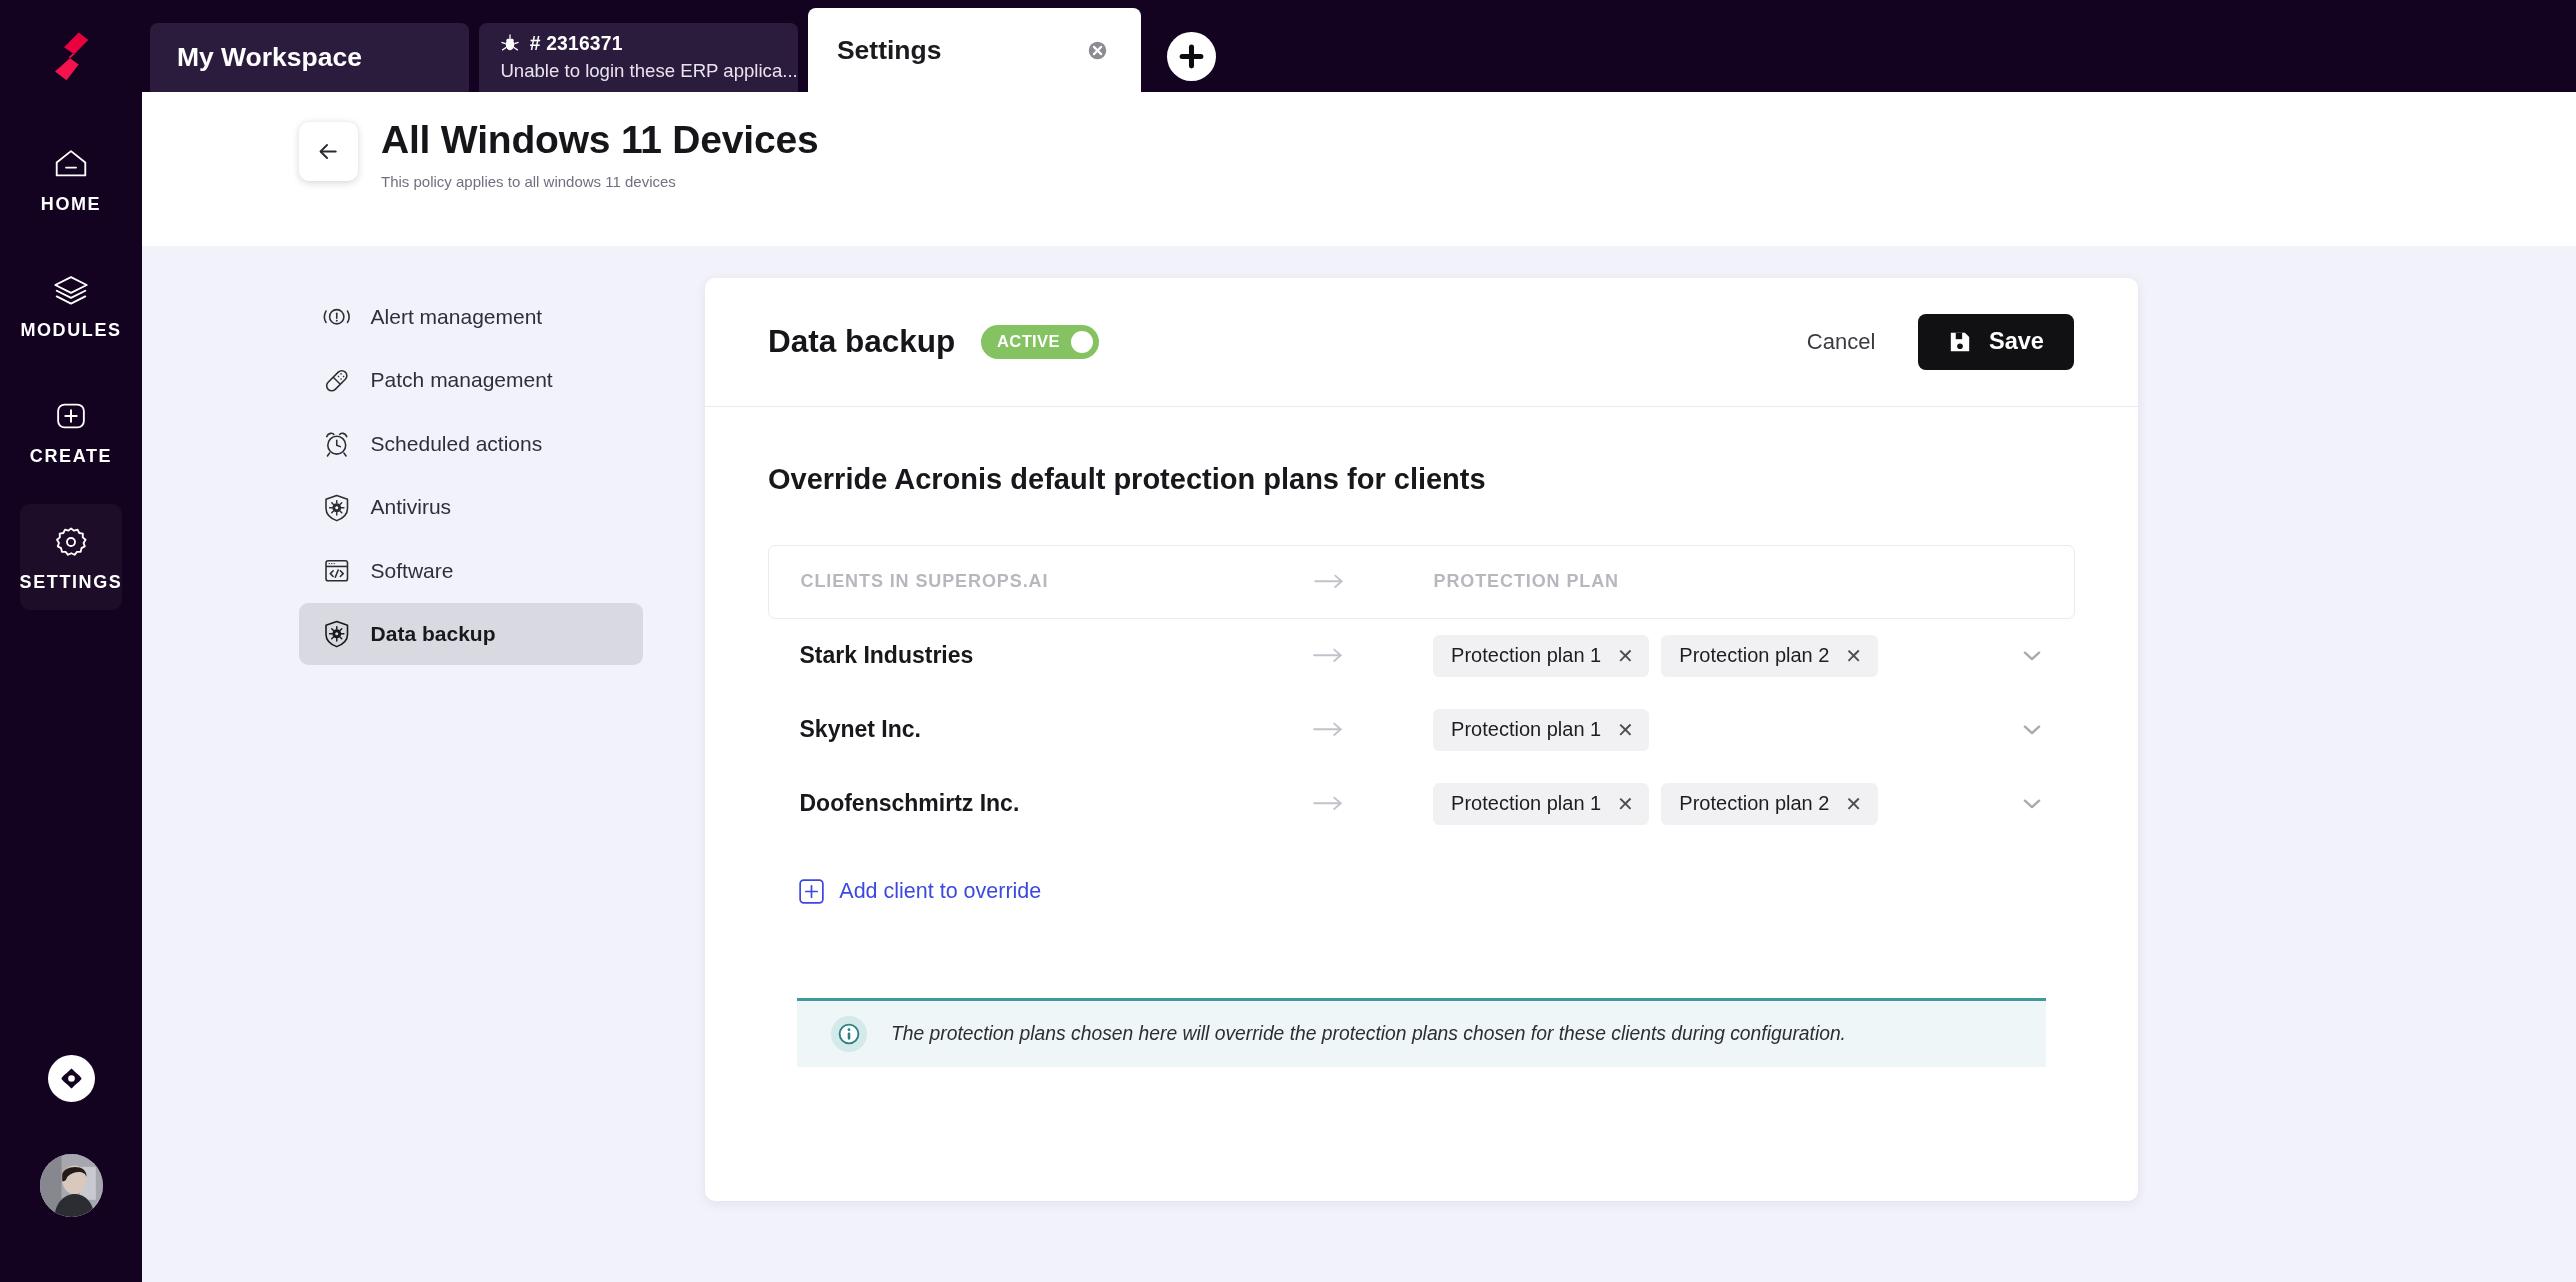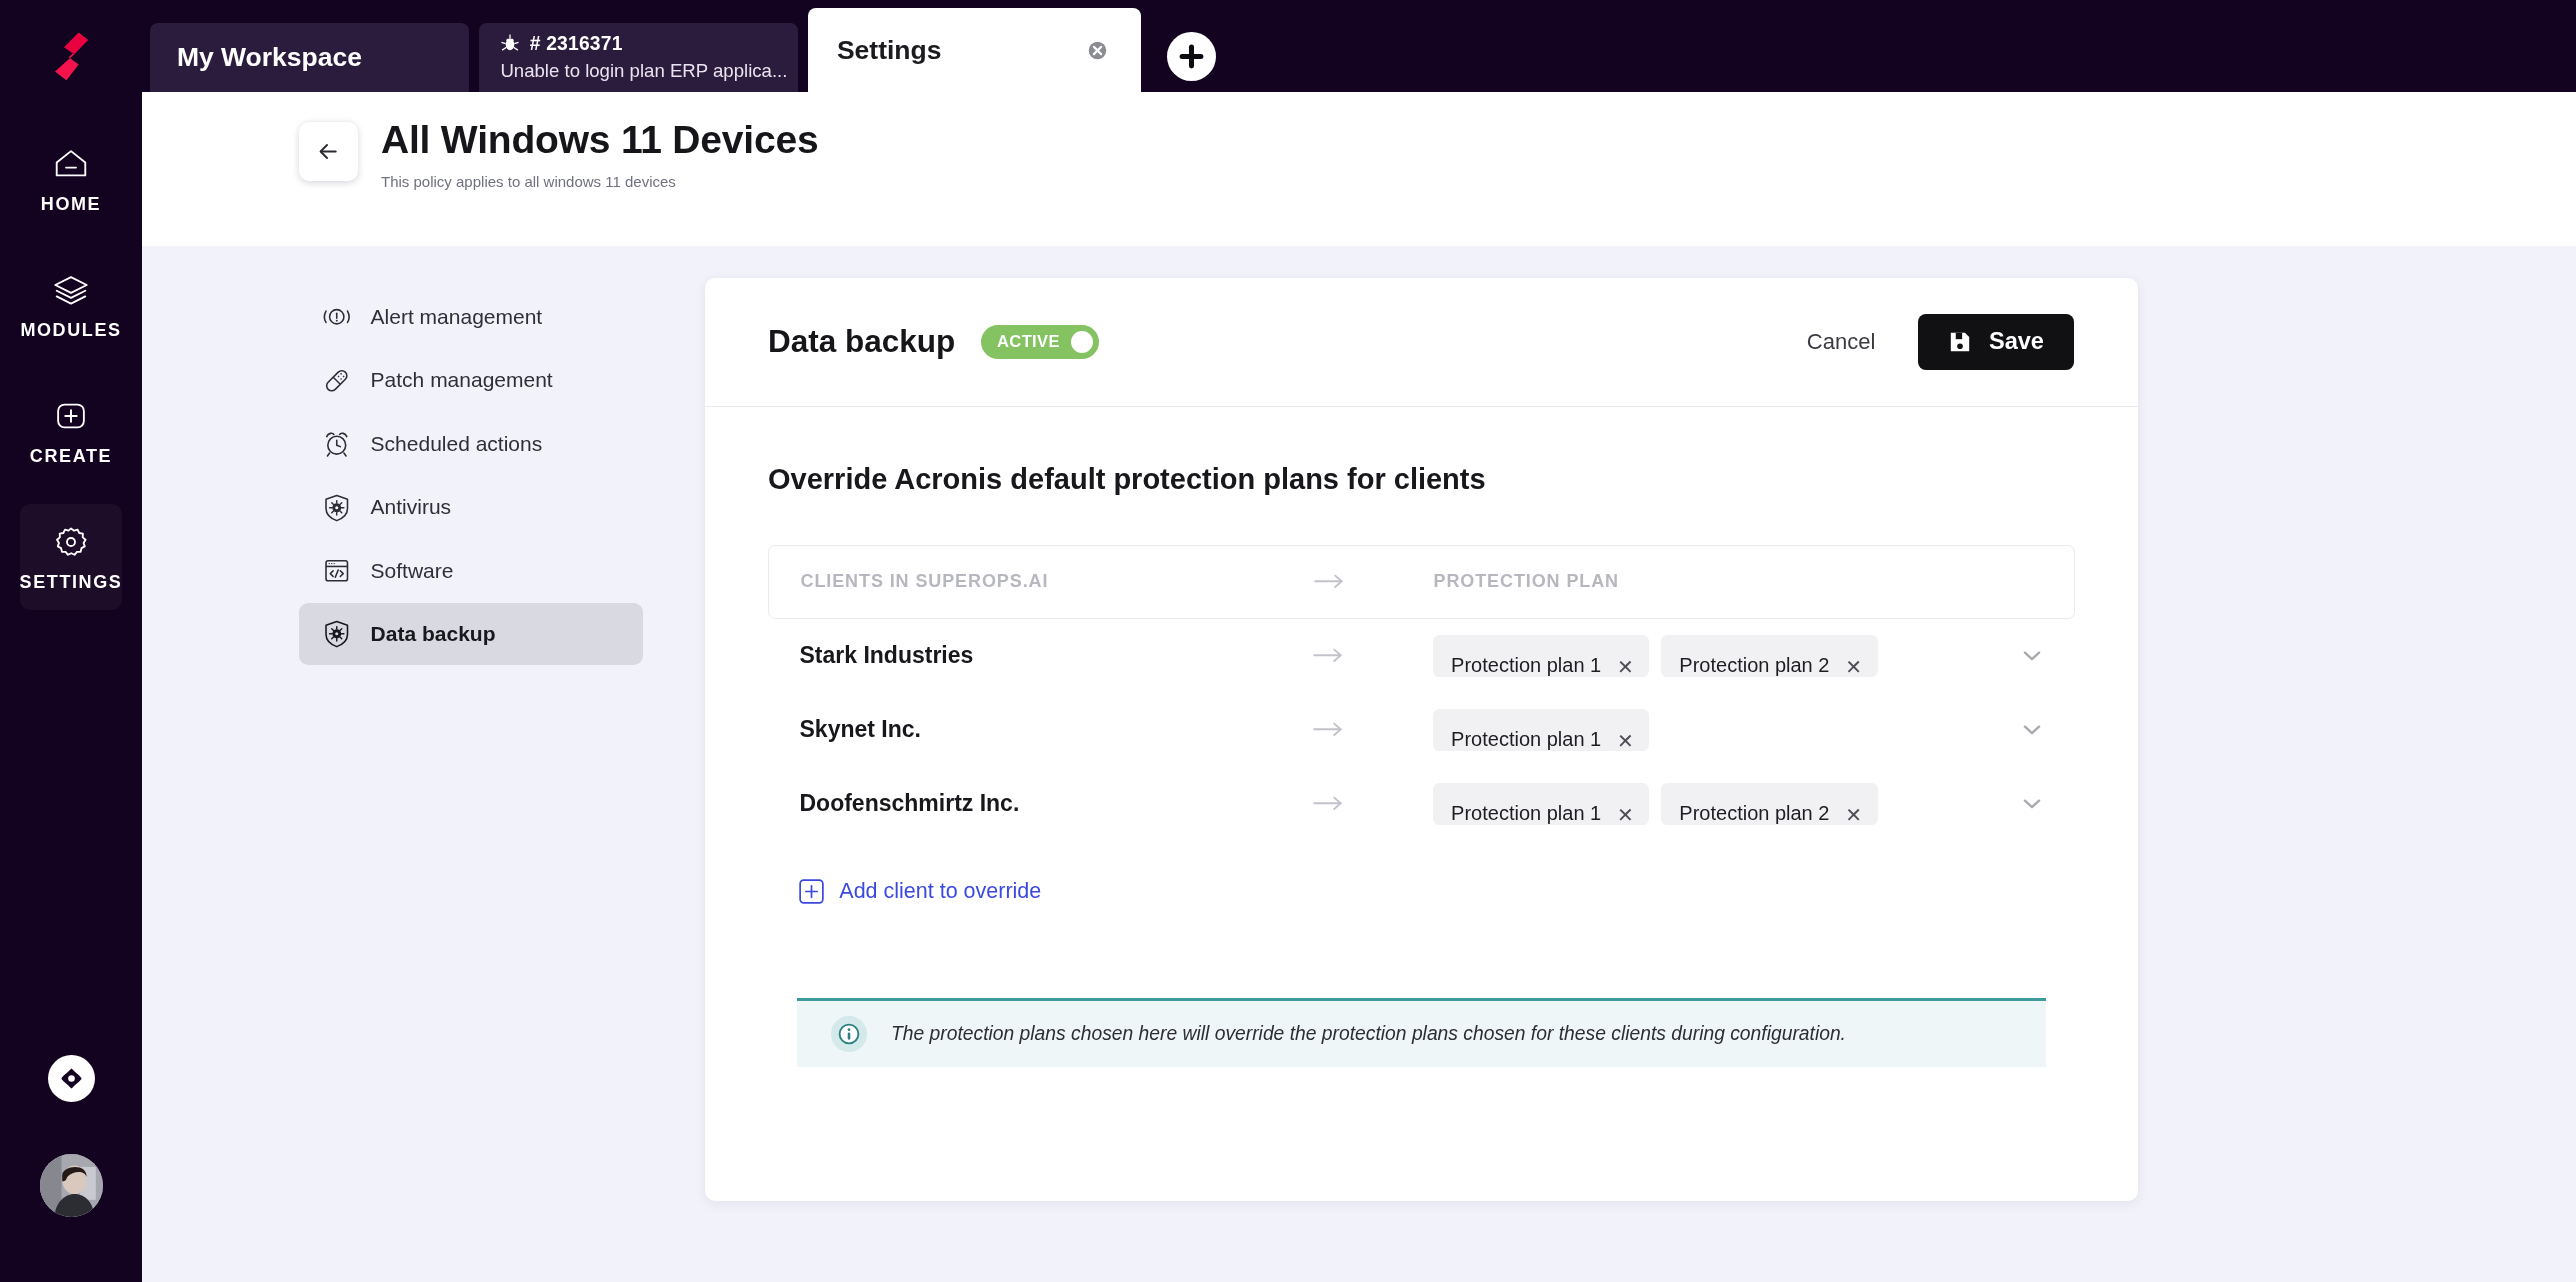--- a/index.html
+++ b/index.html
@@ -177,21 +177,21 @@
   .th {
     font-size: 18px; color: #b7b7c0; letter-spacing: 0.9px; font-weight: 600;
   }
   .row {
     display: flex; align-items: center; height: 74px; padding-left: 31.5px;
   }
   .row-client { font-size: 23px; font-weight: 700; color: #17171c; }
   .chips { display: flex; align-items: center; gap: 11.4px; flex-wrap: wrap; }
   .chip {
     background: #f1f1f4; border-radius: 6.4px; height: 42px;
-    display: flex; align-items: flex-end; gap: 15.7px; padding: 0 15.7px 0 18.6px;
+    display: flex; align-items: center; gap: 15.7px; padding: 0 15.7px 0 18.6px;
     cursor: pointer;
   }
   .chip-label { font-size: 20px; color: #1d1d22; white-space: nowrap; }
   .chip-x { font-size: 20px; color: #4d4d56; line-height: 1; cursor: pointer; }
   .arrow-ico, .chev-ico { display: block; }
 
   .add-link {
     display: flex; align-items: center; gap: 14.3px; margin-top: 37px; margin-left: 30px;
     cursor: pointer; width: max-content;
   }
@@ -295,21 +295,21 @@
             <ellipse cx="14" cy="16" rx="6" ry="8" fill="#ffffff"></ellipse>
             <rect x="9" y="8" width="10" height="4" rx="2" fill="#ffffff"></rect>
             <line x1="14" y1="2" x2="14" y2="8" stroke="#ffffff" stroke-width="1.8"></line>
             <line x1="2" y1="13" x2="8" y2="15" stroke="#ffffff" stroke-width="1.8"></line>
             <line x1="26" y1="13" x2="20" y2="15" stroke="#ffffff" stroke-width="1.8"></line>
             <line x1="3" y1="24" x2="9" y2="20" stroke="#ffffff" stroke-width="1.8"></line>
             <line x1="25" y1="24" x2="19" y2="20" stroke="#ffffff" stroke-width="1.8"></line>
           </svg>
           <span class="tab-ticket-id"># 2316371</span>
         </div>
-        <div class="tab-ticket-sub">Unable to login plan ERP applica...</div>
+        <div class="tab-ticket-sub">Unable to login these ERP applica...</div>
       </div>
 
       <div class="tab tab-settings">
         <span class="tab-title">Settings</span>
         <svg class="tab-close" viewBox="0 0 40 40">
           <circle cx="20" cy="20" r="12" fill="#8b8b92"></circle>
           <line x1="15" y1="15" x2="25" y2="25" stroke="#ffffff" stroke-width="3" stroke-linecap="round"></line>
           <line x1="25" y1="15" x2="15" y2="25" stroke="#ffffff" stroke-width="3" stroke-linecap="round"></line>
         </svg>
       </div>

